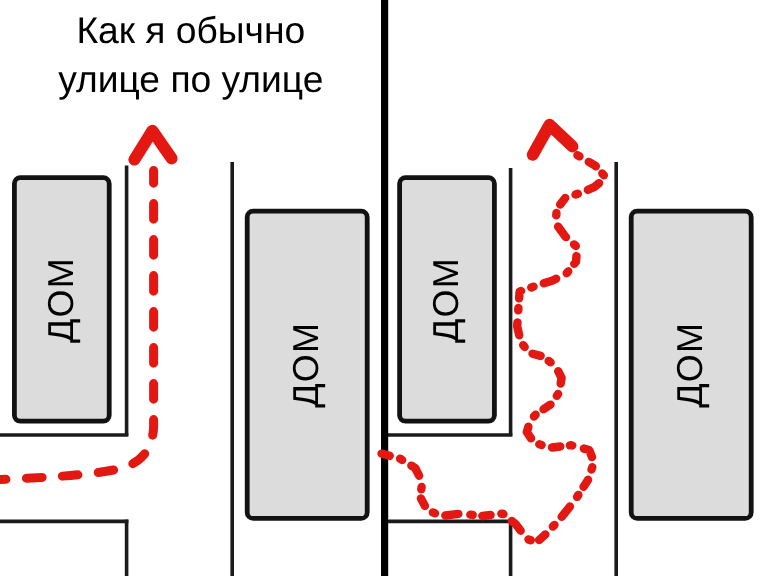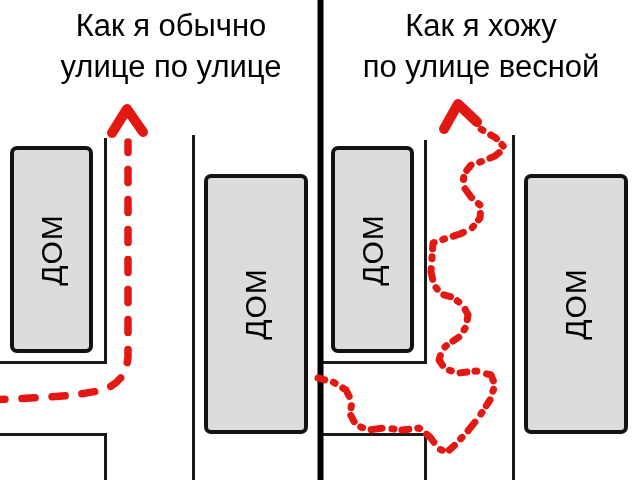--- a/index.html
+++ b/index.html
@@ -33,21 +33,21 @@
   .panel-title {
     position: absolute;
     top: 5px;
     width: 318px;
     text-align: center;
     color: var(--c-text, #000000);
     font-size: 31px;
     line-height: 41px;
     white-space: nowrap;
   }
-  .panel-title-left { left: 0; margin-left: 12px; }
+  .panel-title-left { left: 0; }
   .panel-title-right { left: 322px; }
   .building {
     position: absolute;
     box-sizing: border-box;
     background: var(--c-building_fill, #dcdcdc);
     border: 4px solid var(--c-building_border, #121212);
     border-radius: 7px;
     display: flex;
     align-items: center;
     justify-content: center;
@@ -89,24 +89,20 @@
     <path class="walk walk-straight" d="M -8 400 C 30 398 70 397 98 391 C 116 387 127 376 128 356 L 128 142"></path>
     <path class="arrowhead" d="M 112 133 L 127 109 L 143 132"></path>
     <path class="walk walk-zigzag" d="M 318 378 L 333 382 L 346 390 L 352 402 L 350 414 L 356 425 L 368 430 L 384 428 L 402 430 L 419 428 L 430 437 L 439 449 L 447 452 L 456 444 L 467 432 L 479 417 L 490 400 L 495 385 L 491 375 L 476 371 L 459 373 L 445 369 L 439 360 L 442 350 L 447 345 L 459 337 L 466 327 L 468 315 L 463 305 L 452 297 L 441 294 L 434 285 L 431 272 L 432 257 L 433 243 L 447 238 L 460 234 L 472 228 L 480 218 L 481 206 L 471 197 L 463 186 L 464 174 L 471 165 L 483 161 L 495 156 L 505 148 L 496 138 L 484 131 L 474 125"></path>
     <path class="arrowhead" d="M 444 129 L 458 104 L 477 122"></path>
   </svg>
 
   <div class="panel-title panel-title-left">
     <div>Как я обычно</div>
     <div>улице по улице</div>
   </div>
-  <div class="panel-title panel-title-right">
-    <div>Как я хожу</div>
-    <div>по улице весной</div>
-  </div>
 
   <div class="building building-1">
     <span class="building-label">ДОМ</span>
   </div>
   <div class="building building-2">
     <span class="building-label">ДОМ</span>
   </div>
   <div class="building building-3">
     <span class="building-label">ДОМ</span>
   </div>

